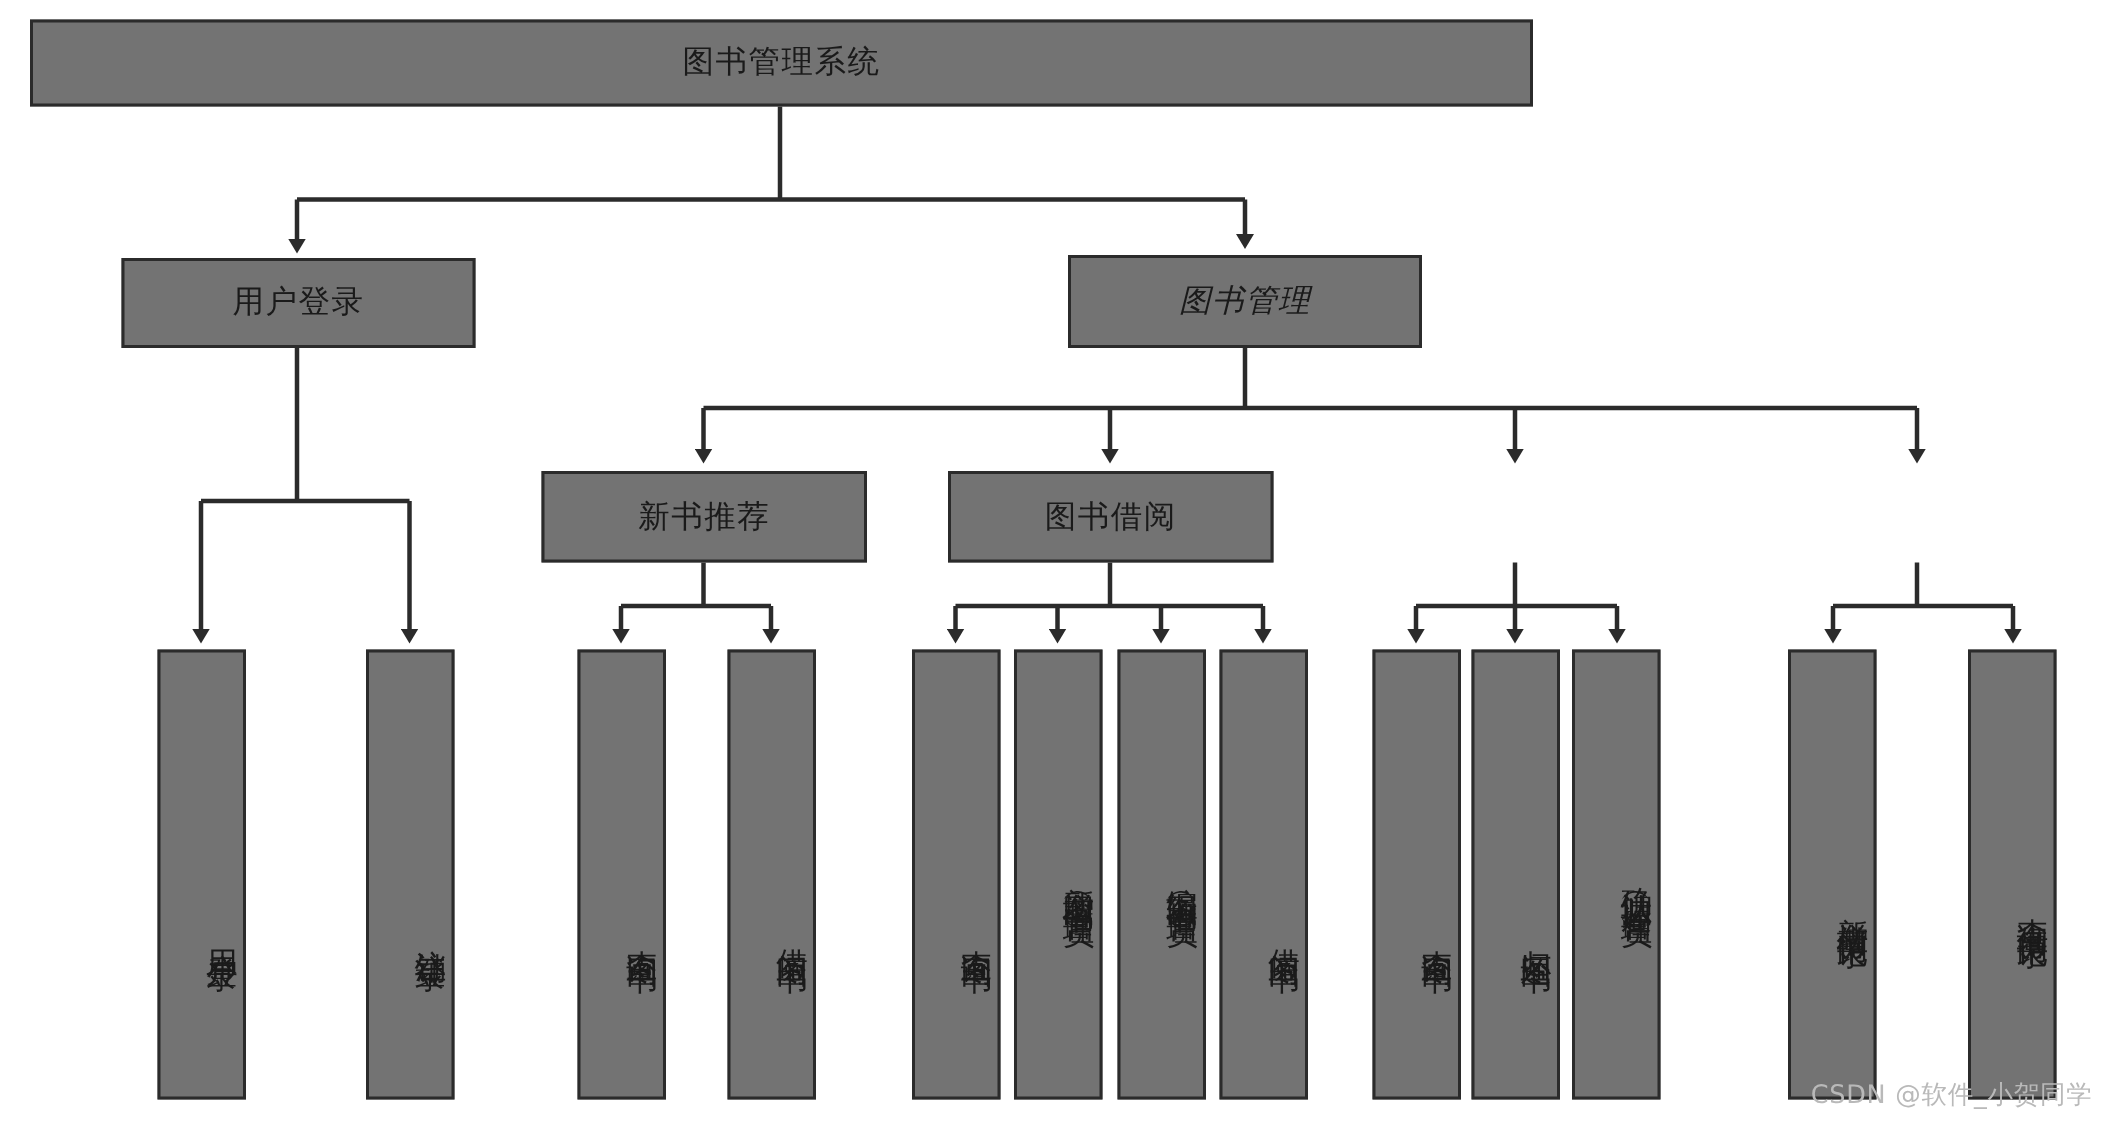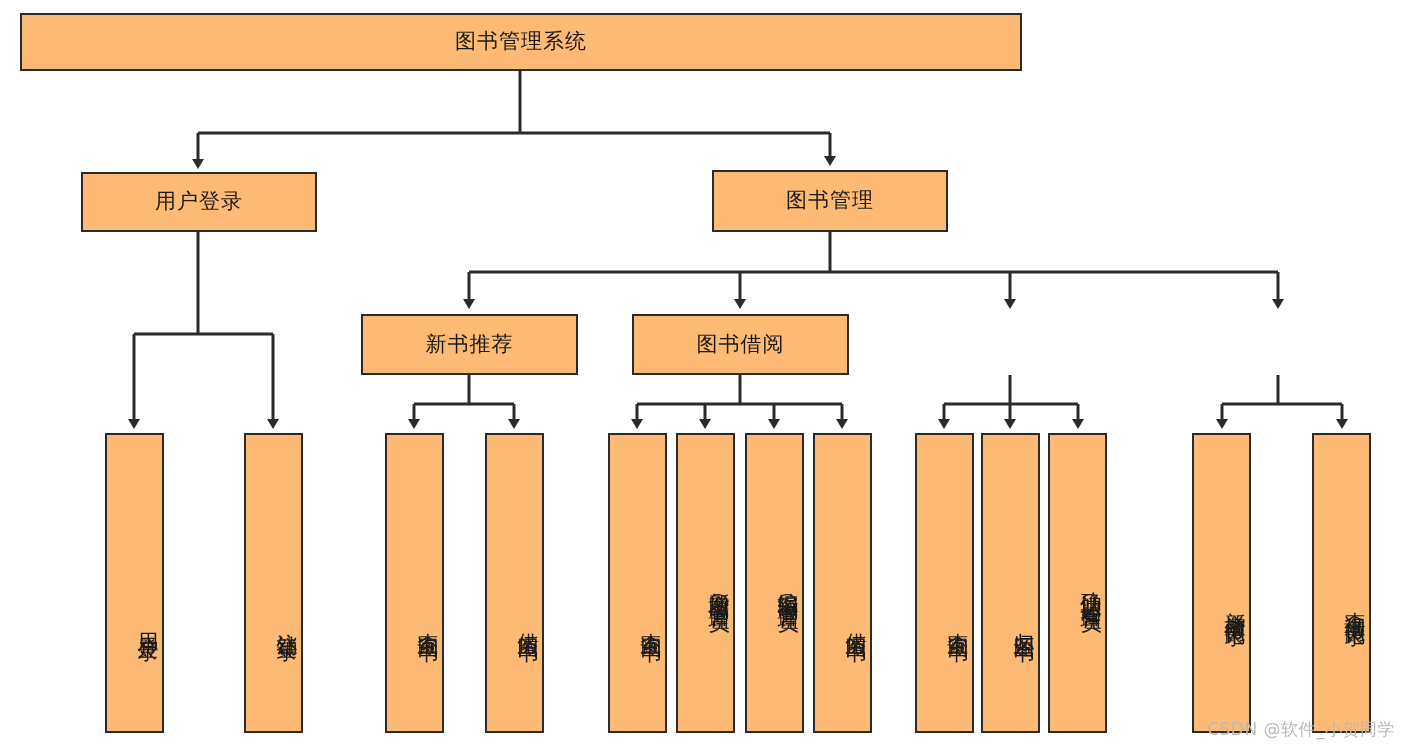--- a/index.html
+++ b/index.html
@@ -22,21 +22,21 @@
   svg.edges {
     position: absolute;
     left: 0; top: 0;
     width: 1405px;
     height: 747px;
   }
   .node {
     position: absolute;
     box-sizing: border-box;
     border: 2px solid #2b2b2b;
-    background: #fdba74;
+    background: #737373;
     display: flex;
     align-items: center;
     justify-content: center;
     color: #1a1a1a;
   }
   .node.horizontal {
     font-size: 21px;
     letter-spacing: 1px;
     line-height: 1.2;
   }
@@ -121,21 +121,21 @@
     </g>
   </svg>
 
   <div class="node horizontal" style="left:20px; top:13px; width:1002px; height:58px;">
     <span>图书管理系统</span>
   </div>
 
   <div class="node horizontal" style="left:81px; top:172px; width:236px; height:60px;">
     <span>用户登录</span>
   </div>
-  <div class="node horizontal" style="left:712px; top:170px; width:236px; height:62px;">
+  <div class="node horizontal" style="left:712px; top:170px; width:236px; height:62px;font-style:italic;">
     <span>图书管理</span>
   </div>
 
   <div class="node horizontal" style="left:632px; top:314px; width:217px; height:61px;">
     <span>图书借阅</span>
   </div>
   <div class="node horizontal" style="left:361px; top:314px; width:217px; height:61px;">
     <span>新书推荐</span>
   </div>
 

